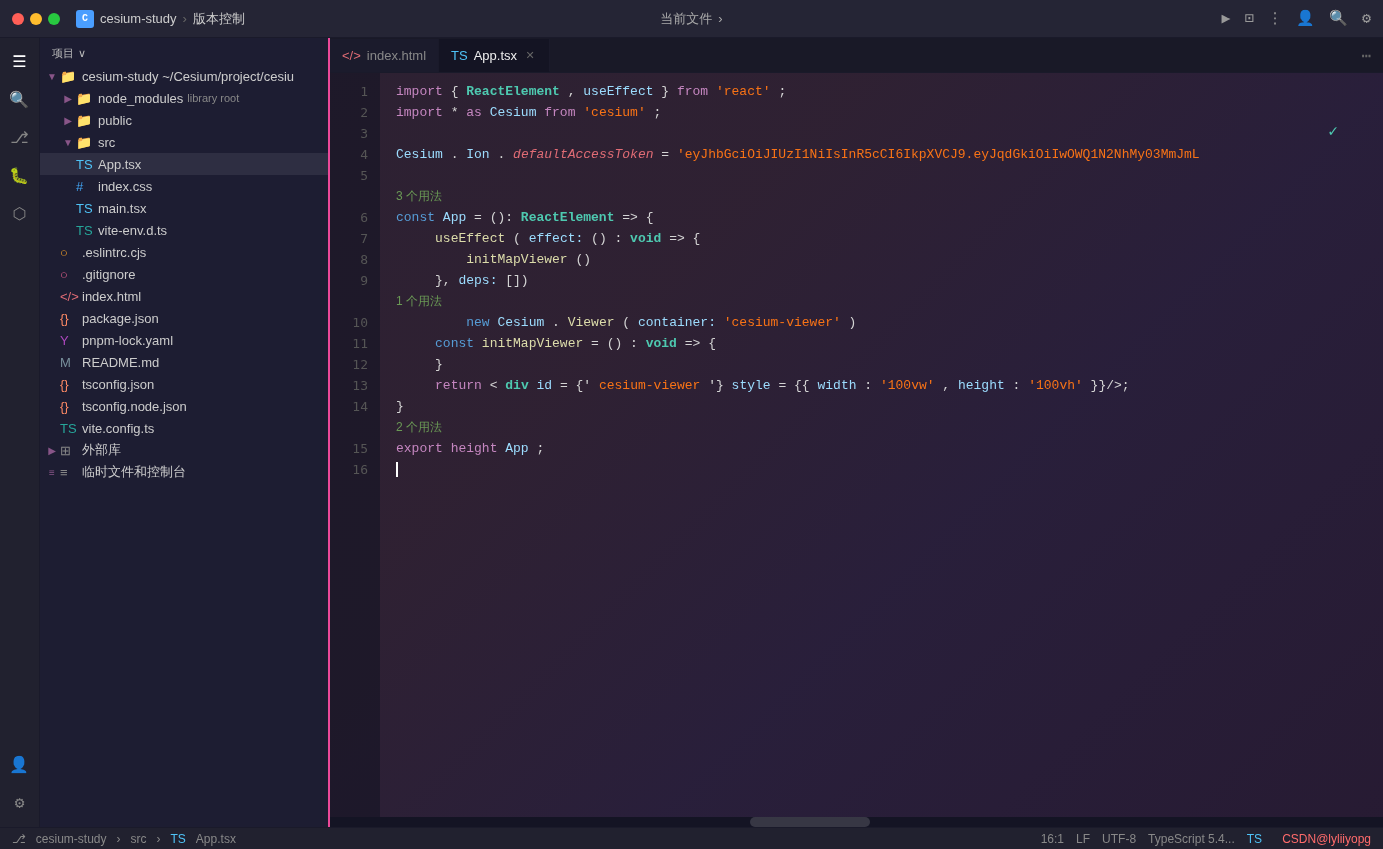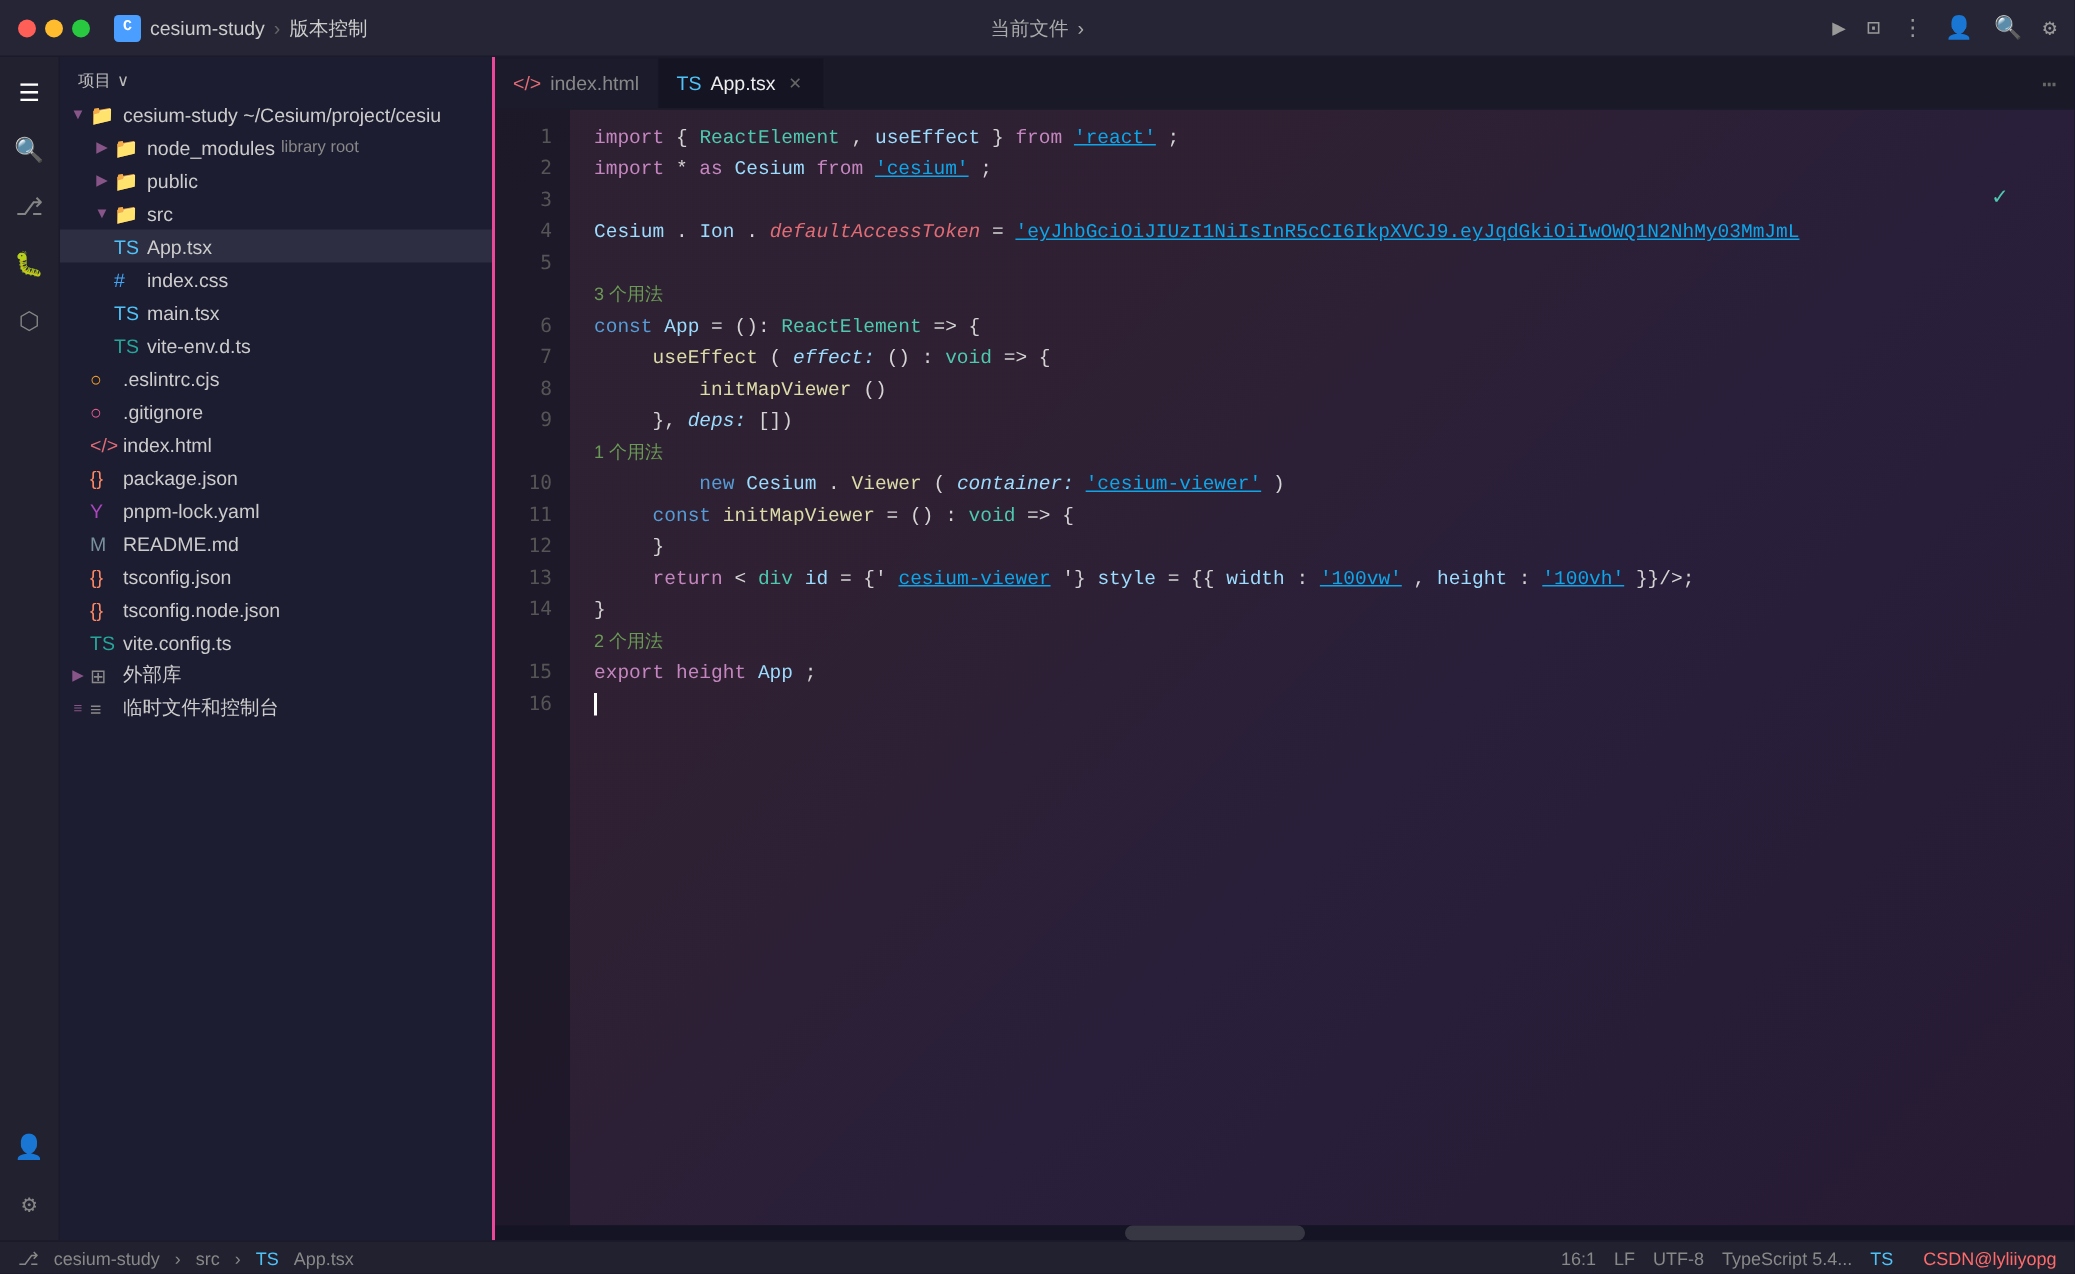--- a/index.html
+++ b/index.html
@@ -305,26 +305,26 @@
       font-size: 12px;
       font-family: -apple-system, sans-serif;
       padding-left: 16px;
     }
 
     
     .kw { color: #c586c0; } 
     .kw-blue { color: #569cd6; }   
     .ident { color: #9cdcfe; }     
     .func { color: #dcdcaa; }      
-    .str { color: #0ea5e9; text-decoration: underline; }       
+    .str { color: #f97316; }       
     .op { color: #d4d4d4; }        
-    .type { color: #4ec9b0; }      
+    .type { color: #4ec9b0; font-weight: bold; }      
     .prop { color: #e06c75; font-style: italic; }       
     .punct { color: #d4d4d4; }     
-    .param-label { color: #9cdcfe; font-style: italic; } 
+    .param-label { color: #9cdcfe; } 
 
     
     .scrollbar-area {
       height: 10px;
       background: rgba(20,20,35,0.7);
       position: relative;
       flex-shrink: 0;
     }
     .scrollbar-thumb {
       position: absolute;

